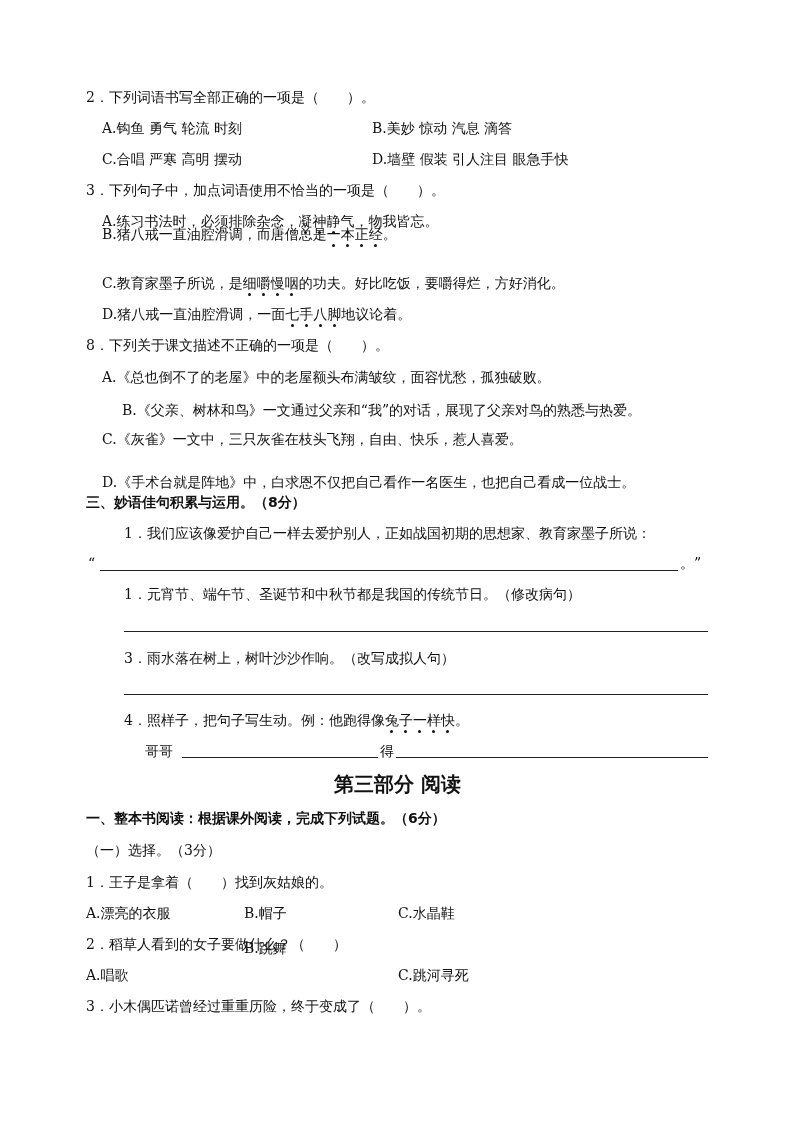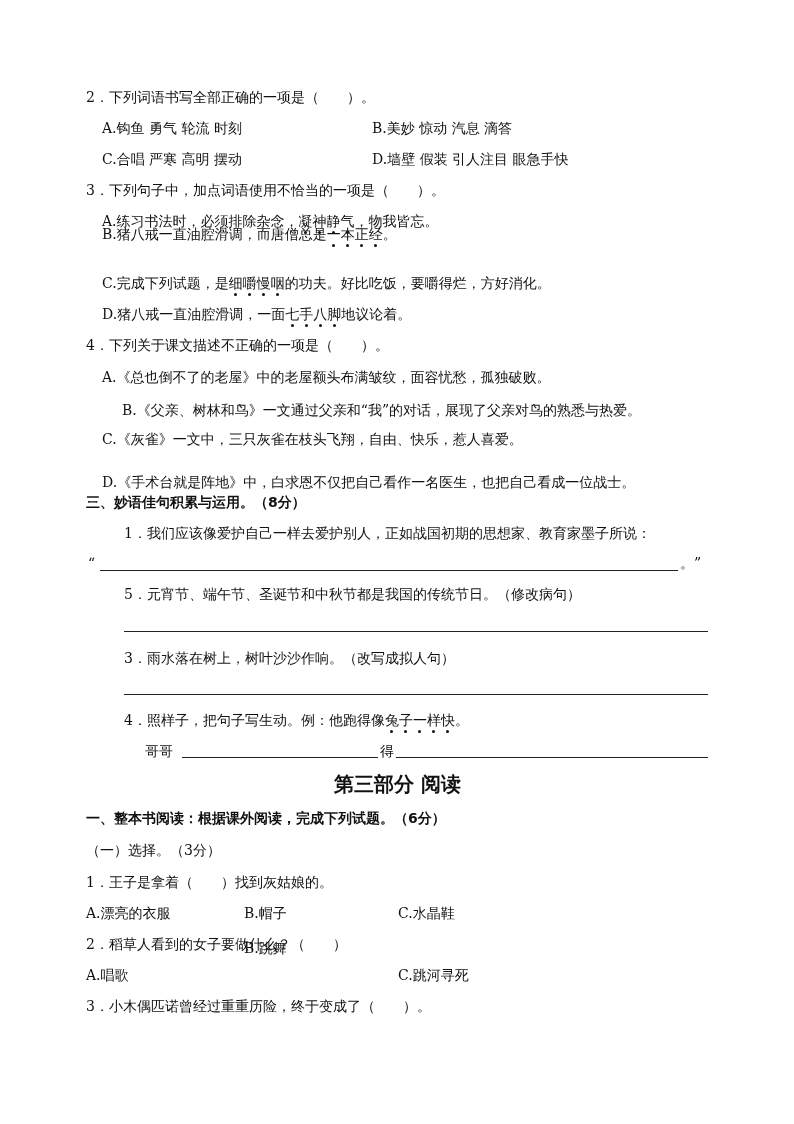--- a/index.html
+++ b/index.html
@@ -28,39 +28,39 @@
 <div class="line" style="left:372px;top:149px;text-align:right;">D.墙壁 假装 引人注目 眼急手快</div>
 
 <div class="line" style="left:86px;top:180px;">3．下列句子中，加点词语使用不恰当的一项是（　　）。</div>
 <div class="line" style="left:102px;top:211px;">
   <span>A.练习书法时，必须排除杂念，</span><span class="dot">凝</span><span class="dot">神</span><span class="dot">静</span><span class="dot">气</span><span>，物我皆忘。</span>
 </div>
 <div class="line" style="left:102px;top:224px;">
   <span>B.猪八戒一直油腔滑调，而唐僧总是</span><span class="dot">一</span><span class="dot">本</span><span class="dot">正</span><span class="dot">经</span><span>。</span>
 </div>
 <div class="line" style="left:102px;top:273px;">
-  <span>C.完成下列试题，是</span><span class="dot">细</span><span class="dot">嚼</span><span class="dot">慢</span><span class="dot">咽</span><span>的功夫。好比吃饭，要嚼得烂，方好消化。</span>
+  <span>C.教育家墨子所说，是</span><span class="dot">细</span><span class="dot">嚼</span><span class="dot">慢</span><span class="dot">咽</span><span>的功夫。好比吃饭，要嚼得烂，方好消化。</span>
 </div>
 <div class="line" style="left:102px;top:304px;">
   <span>D.猪八戒一直油腔滑调，一面</span><span class="dot">七</span><span class="dot">手</span><span class="dot">八</span><span class="dot">脚</span><span>地议论着。</span>
 </div>
 
-<div class="line" style="left:86px;top:335px;">4．下列关于课文描述不正确的一项是（　　）。</div>
+<div class="line" style="left:86px;top:335px;">8．下列关于课文描述不正确的一项是（　　）。</div>
 <div class="line" style="left:102px;top:367px;">A.《总也倒不了的老屋》中的老屋额头布满皱纹，面容忧愁，孤独破败。</div>
 <div class="line" style="left:102px;top:400px;margin-left:20px;">B.《父亲、树林和鸟》一文通过父亲和“我”的对话，展现了父亲对鸟的熟悉与热爱。</div>
 <div class="line" style="left:102px;top:429px;">C.《灰雀》一文中，三只灰雀在枝头飞翔，自由、快乐，惹人喜爱。</div>
 <div class="line" style="left:102px;top:460px;margin-top:12px;">D.《手术台就是阵地》中，白求恩不仅把自己看作一名医生，也把自己看成一位战士。</div>
 
 <div class="line bold" style="left:86px;top:492px;">三、妙语佳句积累与运用。（8分）</div>
 <div class="line" style="left:124px;top:523px;">1．我们应该像爱护自己一样去爱护别人，正如战国初期的思想家、教育家墨子所说：</div>
 <div class="line" style="left:88px;top:553px;">“</div>
 <div class="blank" style="left:100px;top:570px;width:578px;"></div>
 <div class="line" style="left:680px;top:553px;">。”</div>
 
-<div class="line" style="left:124px;top:584px;">5．元宵节、端午节、圣诞节和中秋节都是我国的传统节日。（修改病句）</div>
+<div class="line" style="left:124px;top:584px;">1．元宵节、端午节、圣诞节和中秋节都是我国的传统节日。（修改病句）</div>
 <div class="blank" style="left:124px;top:631px;width:584px;"></div>
 
 <div class="line" style="left:124px;top:648px;">3．雨水落在树上，树叶沙沙作响。（改写成拟人句）</div>
 <div class="blank" style="left:124px;top:694px;width:584px;"></div>
 
 <div class="line" style="left:124px;top:710px;">
   <span>4．照样子，把句子写生动。例：他跑得像</span><span class="dot">兔</span><span class="dot">子</span><span class="dot">一</span><span class="dot">样</span><span class="dot">快</span><span>。</span>
 </div>
 <div class="line" style="left:145px;top:741px;">哥哥</div>
 <div class="blank" style="left:182px;top:757px;width:196px;"></div>

